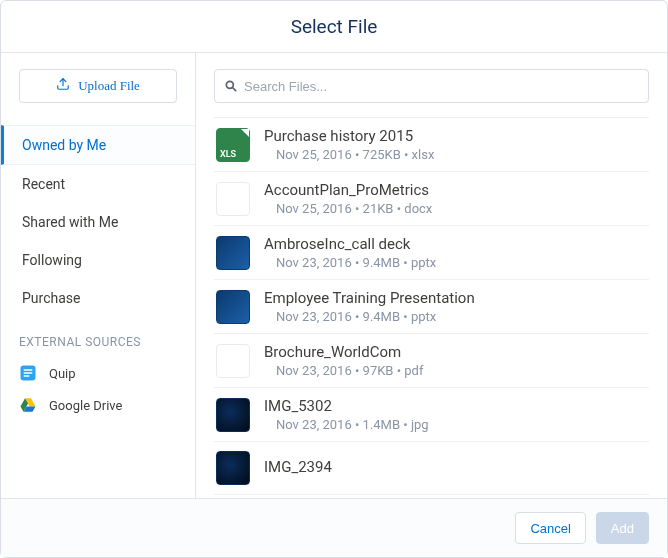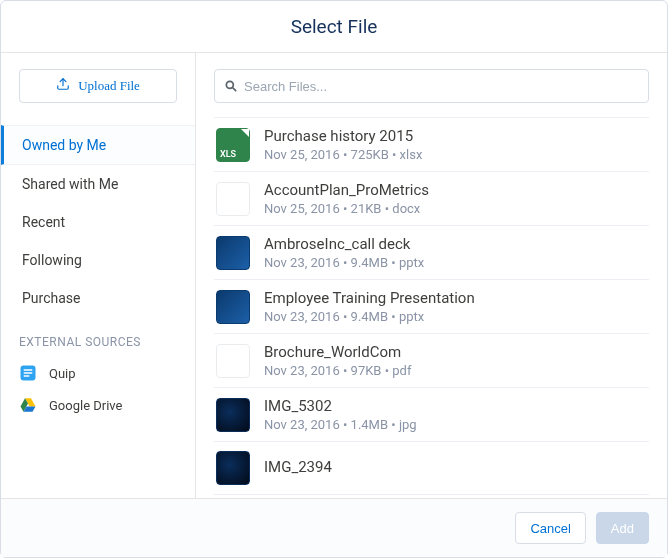--- a/index.html
+++ b/index.html
@@ -164,20 +164,21 @@
     font-size: 15px;
     color: #3e3e3c;
     margin-bottom: 2px;
     white-space: nowrap;
     overflow: hidden;
     text-overflow: ellipsis;
   }
   .file-sub {
     font-size: 13px;
     color: #8a94a6;
+    margin-left: 12px;
   }
   .footer {
     border-top: 1px solid #e5e5e5;
     padding: 13px 18px;
     display: flex;
     justify-content: flex-end;
     gap: 10px;
     background: #fbfcfd;
   }
   .btn {
@@ -215,22 +216,22 @@
                 <polyline points="17 8 12 3 7 8"></polyline>
                 <line x1="12" y1="3" x2="12" y2="15"></line>
               </svg>
           </span>
           <span>Upload File</span>
         </button>
       </div>
 
       <ul class="nav-list">
         <li class="nav-item selected">Owned by Me</li>
+        <li class="nav-item">Recent</li>
         <li class="nav-item">Shared with Me</li>
-        <li class="nav-item">Recent</li>
         <li class="nav-item">Following</li>
         <li class="nav-item">Purchase</li>
       </ul>
 
       <div class="ext-header">EXTERNAL SOURCES</div>
 
       <div class="ext-item">
         <span class="ext-icon">
           <svg width="18" height="18" viewBox="0 0 24 24">
               <rect x="2" y="2" width="20" height="20" rx="4" fill="#2ea3f2"></rect>

